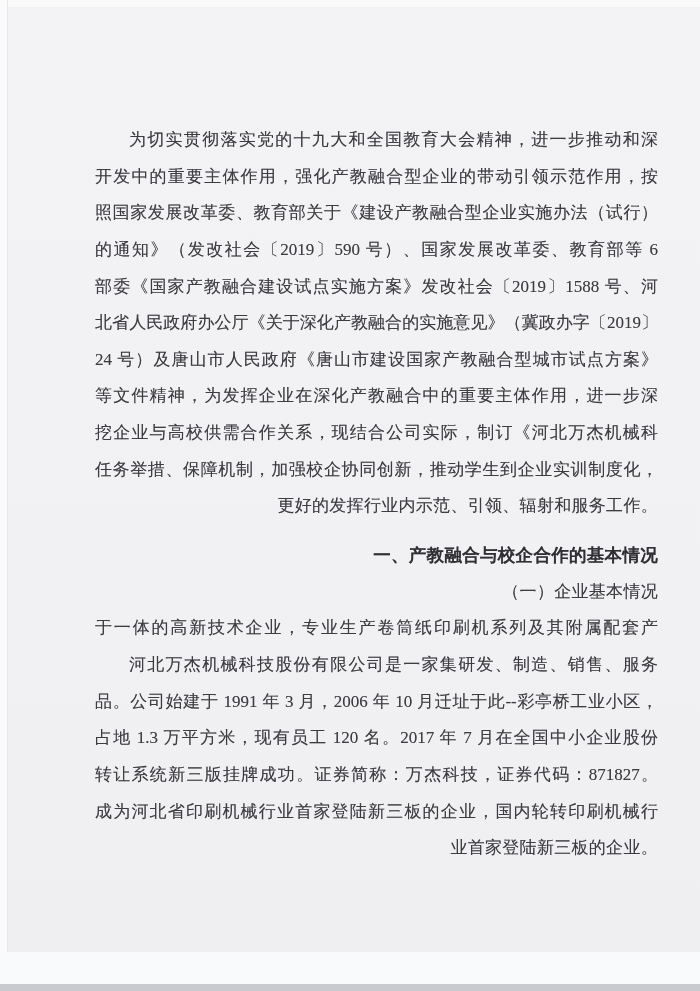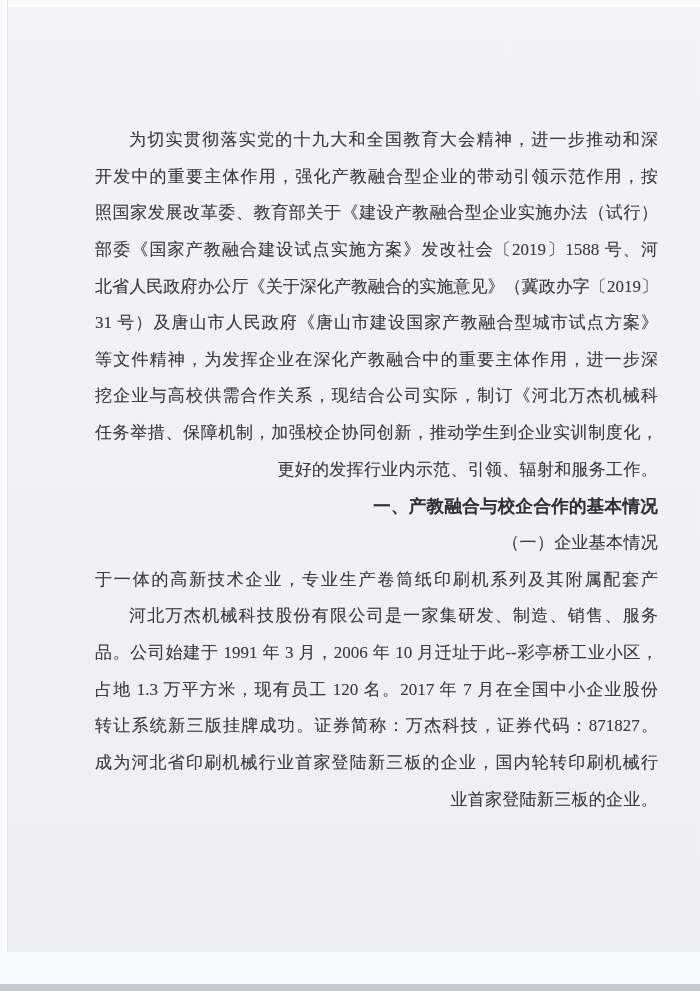--- a/index.html
+++ b/index.html
@@ -68,38 +68,40 @@
     text-justify: inter-character;
     letter-spacing: 0;
   }
   .line.indent { text-indent: 34px; }
   .line.h1 {
     font-family: "Liberation Sans", "DejaVu Sans", sans-serif;
     font-weight: 700;
     color: #2f2f34;
     padding-left: 6px;
     font-size: 17.5px;
+    margin-top: 12px;
   }
   .line.h2 {
     padding-left: 10px;
   }
 </style>
 </head>
 <body>
 
 <div class="scan" style="background: linear-gradient(rgb(243, 243, 245) 0%, rgb(241, 241, 243) 60%, rgb(239, 239, 242) 100%);">
   <div class="edge-top"></div>
   <div class="edge-left"></div>
   <div class="content" style="color: rgb(60, 60, 65);">
       <div class="line  indent just">为切实贯彻落实党的十九大和全国教育大会精神，进一步推动和深</div>
       <div class="line  just">开发中的重要主体作用，强化产教融合型企业的带动引领示范作用，按</div>
       <div class="line  just">照国家发展改革委、教育部关于《建设产教融合型企业实施办法（试行）</div>
+      <div class="line  just">的通知》（发改社会〔2019〕590 号）、国家发展改革委、教育部等 6</div>
       <div class="line  just">部委《国家产教融合建设试点实施方案》发改社会〔2019〕1588 号、河</div>
       <div class="line  just">北省人民政府办公厅《关于深化产教融合的实施意见》（冀政办字〔2019〕</div>
-      <div class="line  just">31 号）及唐山市人民政府《唐山市建设国家产教融合型城市试点方案》</div>
+      <div class="line  just">24 号）及唐山市人民政府《唐山市建设国家产教融合型城市试点方案》</div>
       <div class="line  just">等文件精神，为发挥企业在深化产教融合中的重要主体作用，进一步深</div>
       <div class="line  just">挖企业与高校供需合作关系，现结合公司实际，制订《河北万杰机械科</div>
       <div class="line  just">任务举措、保障机制，加强校企协同创新，推动学生到企业实训制度化，</div>
       <div class="line ">更好的发挥行业内示范、引领、辐射和服务工作。</div>
       <div class="line h1">一、产教融合与校企合作的基本情况</div>
       <div class="line h2">（一）企业基本情况</div>
       <div class="line  just">于一体的高新技术企业，专业生产卷筒纸印刷机系列及其附属配套产</div>
       <div class="line  indent just">河北万杰机械科技股份有限公司是一家集研发、制造、销售、服务</div>
       <div class="line  just">品。公司始建于 1991 年 3 月，2006 年 10 月迁址于此--彩亭桥工业小区，</div>
       <div class="line  just">占地 1.3 万平方米，现有员工 120 名。2017 年 7 月在全国中小企业股份</div>

